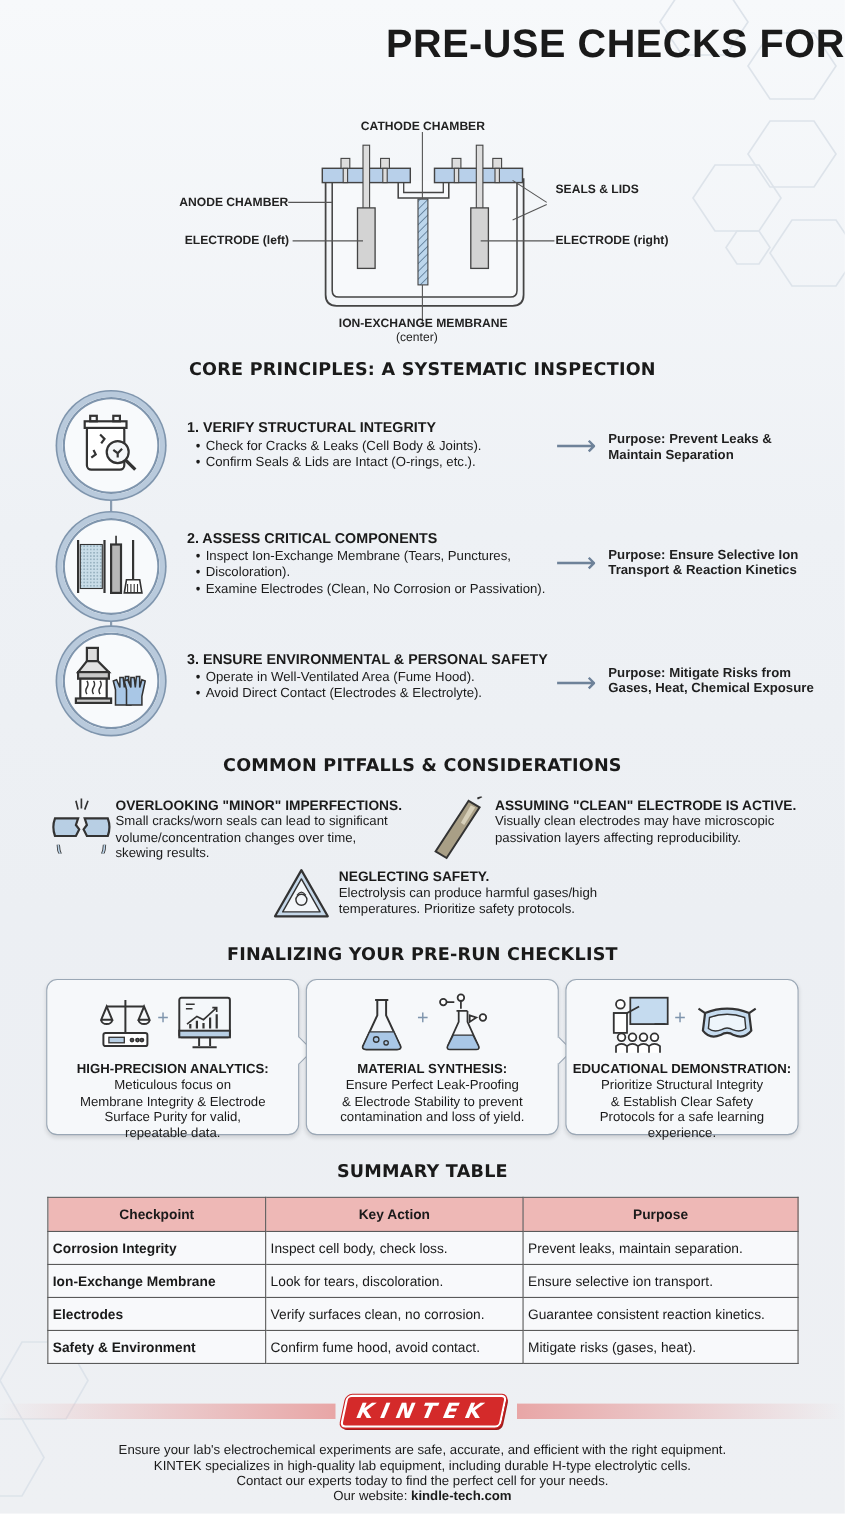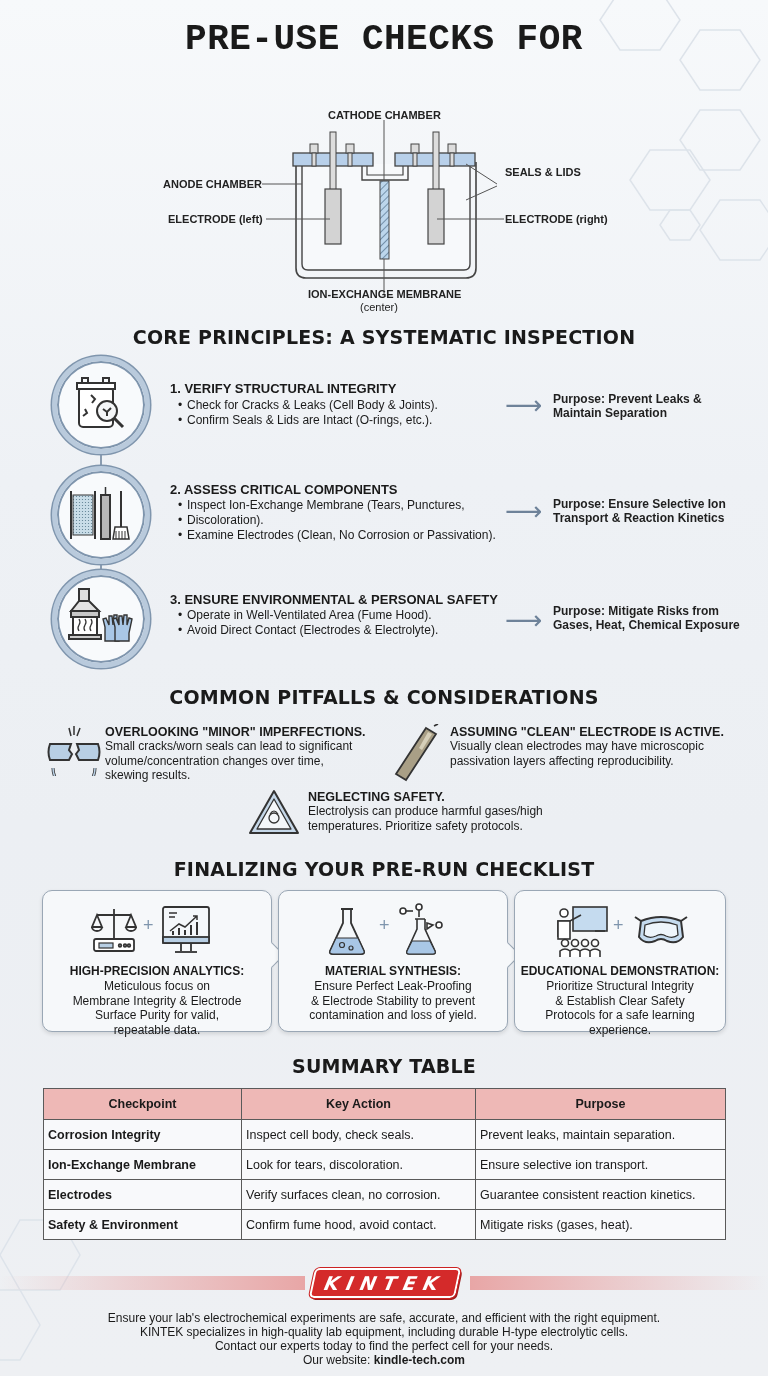--- a/index.html
+++ b/index.html
@@ -1,23 +1,23 @@
 <!DOCTYPE html>
 <html><head>
 <meta charset="utf-8">
 <style>
 *{box-sizing:border-box;margin:0;padding:0}
 html,body{width:768px;height:1376px;overflow:hidden}
 body{font-family:"Liberation Sans","DejaVu Sans",sans-serif;color:#1a1a1a;
  background:linear-gradient(180deg,#f7f9fb 0%,#eef1f5 35%,#eceff3 60%,#eef0f3 100%);position:relative}
 .abs{position:absolute}
-.title{position:absolute;left:0;width:768px;top:20px;text-align:center;font-weight:900;font-size:36px;line-height:40px;letter-spacing:.5px;font-family:Liberation Mono, monospace}
+.title{position:absolute;left:0;width:768px;top:20px;text-align:right;font-weight:900;font-size:36px;line-height:40px;letter-spacing:.5px;font-family:Liberation Sans, sans-serif}
 .lbl{position:absolute;font-size:11px;font-weight:700;font-family:"Liberation Sans",sans-serif;color:#222;white-space:nowrap}
 .lbl-sub{font-weight:400}
-.section-title{position:absolute;left:0;width:768px;text-align:center;font-weight:900;font-size:19px;font-family:"DejaVu Sans","Liberation Sans",sans-serif;letter-spacing:.2px}
+.section-title{position:absolute;left:0;width:768px;text-align:center;font-weight:900;font-size:16px;font-family:"DejaVu Sans","Liberation Sans",sans-serif;letter-spacing:.2px}
 .circle{position:absolute;left:52px;width:98px;height:98px;border-radius:50%;background:#f8fafc;border:5px solid #b9cadc;box-shadow:0 0 0 2px #7f95ad inset,0 0 0 1.5px #7f95ad}
 .vline{position:absolute;left:100px;width:2px;background:#8a9cb0}
 .step-title{position:absolute;left:170px;font-size:13px;font-weight:700;white-space:nowrap}
 .bullets{position:absolute;left:178px;font-size:12px;line-height:15px;list-style:none}
 .bullets li{position:relative;padding-left:9px}
 .bullets li:before{content:"•";position:absolute;left:0}
 .arrow{position:absolute;left:505px;font-size:26px;color:#6e8299;line-height:20px}
 .purpose{position:absolute;left:553px;font-size:12px;font-weight:700;line-height:14px;color:#1f1f1f}
 .pit-title{font-size:12.5px;font-weight:700;white-space:nowrap}
 .pit-body{font-size:12px;line-height:14.5px}
@@ -371,21 +371,21 @@
   <thead>
     <tr>
       <th style="width:198px">Checkpoint</th>
       <th style="width:234px">Key Action</th>
       <th>Purpose</th>
     </tr>
   </thead>
   <tbody>
     <tr>
       <td class="k">Corrosion Integrity</td>
-      <td>Inspect cell body, check seals.</td>
+      <td>Inspect cell body, check loss.</td>
       <td>Prevent leaks, maintain separation.</td>
     </tr>
     <tr>
       <td class="k">Ion-Exchange Membrane</td>
       <td>Look for tears, discoloration.</td>
       <td>Ensure selective ion transport.</td>
     </tr>
     <tr>
       <td class="k">Electrodes</td>
       <td>Verify surfaces clean, no corrosion.</td>

